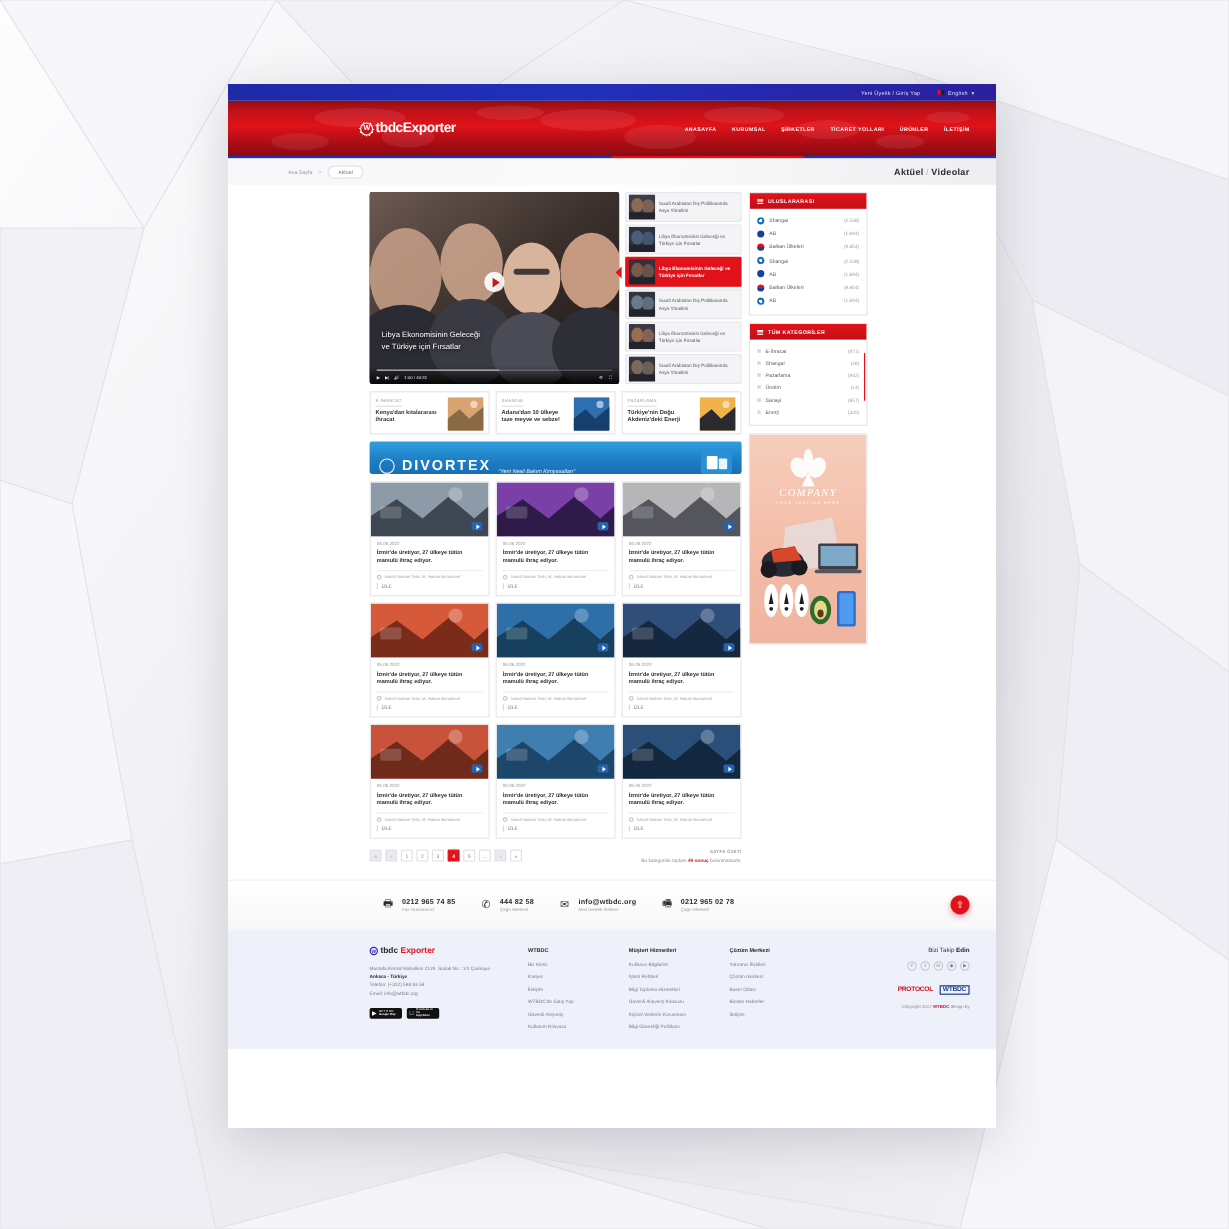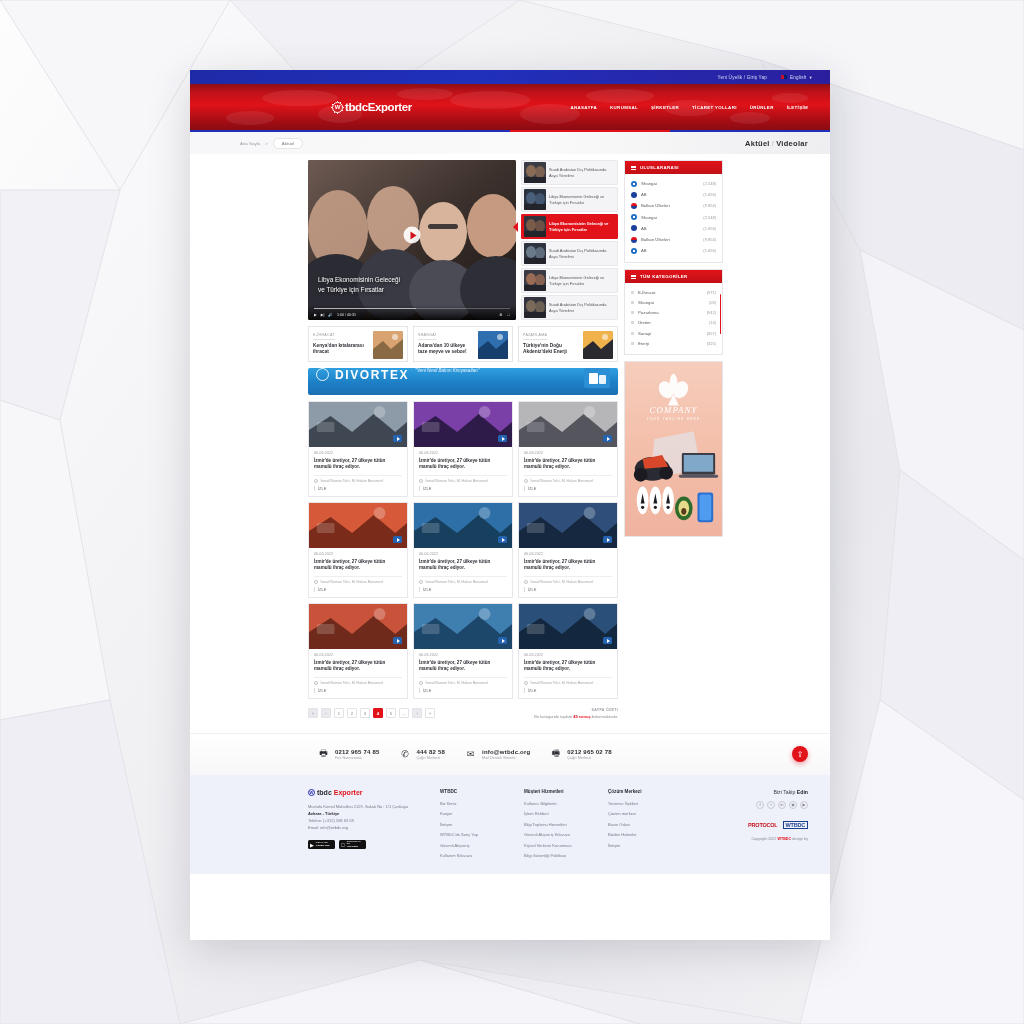--- a/index.html
+++ b/index.html
@@ -22,21 +22,21 @@
     font-size:6px; color:#333;
   }
   
   .topbar{height:14px;background:linear-gradient(90deg,#1f2aa8 0%,#2030bb 45%,#2b1f9e 100%);
           display:flex;align-items:center;justify-content:flex-end;padding-right:18px;gap:14px;}
   .topbar a{color:#d9def5;font-size:4.6px;text-decoration:none;letter-spacing:.2px;}
   .lang{display:flex;align-items:center;gap:3px;}
   .flagico{width:6px;height:4px;background:linear-gradient(90deg,#c8102e 50%,#012169 50%);display:inline-block;border-radius:.5px;}
   
   .header{height:46px;position:relative;overflow:hidden;
-    background:linear-gradient(180deg,#8d0f15 0%,#c01118 18%,#e01219 45%,#a60d14 80%,#8a0b11 100%);padding-left:32px;}
+    background:linear-gradient(180deg,#8d0f15 0%,#c01118 18%,#e01219 45%,#a60d14 80%,#8a0b11 100%);}
   .header .worldmap{position:absolute;inset:0;opacity:.22;}
   .header .inner{position:relative;display:flex;align-items:center;height:100%;padding:0 22px 0 110px;}
   .logo{display:flex;align-items:center;gap:2px;color:#fff;font-weight:700;font-size:11.5px;letter-spacing:-.4px;}
   .logo .gear{width:11px;height:11px;border:1.4px solid #fff;border-radius:50%;
        display:flex;align-items:center;justify-content:center;font-size:6px;font-weight:700;position:relative;}
   .logo .gear::before{content:"";position:absolute;inset:-2px;border-radius:50%;
        background:repeating-conic-gradient(#fff 0 6deg,transparent 6deg 30deg);-webkit-mask:radial-gradient(circle,transparent 58%,#000 58%);mask:radial-gradient(circle,transparent 58%,#000 58%);}
   nav.mainnav{margin-left:auto;display:flex;gap:13px;}
   nav.mainnav a{color:#fff;font-size:4.4px;font-weight:700;letter-spacing:.35px;text-decoration:none;}
   .headerstripe{height:2px;display:flex;}
@@ -94,21 +94,21 @@
   .promo{border:.4px solid #e6e6ea;height:176px;border-radius:1px;overflow:hidden;position:relative;font-style:italic;}
   
   .hl{display:flex;gap:5px;margin-top:6px;}
   .hlcard{flex:1;display:flex;gap:4px;border:.4px solid #e6e6ea;background:#fff;padding:4px;height:36px;}
   .hlcard .txt{flex:1;}
   .hlcard .k{font-size:3.6px;color:#9b9ba3;letter-spacing:.3px;border-bottom:.4px solid #e0e0e5;padding-bottom:1.5px;display:inline-block;}
   .hlcard .h{font-size:4.8px;line-height:1.35;color:#2f2f36;margin-top:3px;font-weight:600;}
   .hlcard .im{width:30px;height:28px;flex:none;border-radius:1px;}
   
   .banner{margin-top:6px;height:27px;border-radius:2px;overflow:hidden;position:relative;
-     background:linear-gradient(180deg,#2f9fe0,#1d7fc6 55%,#1b6fb4);display:flex;align-items:flex-start;padding:0 8px;gap:6px;}
+     background:linear-gradient(180deg,#2f9fe0,#1d7fc6 55%,#1b6fb4);display:flex;align-items:flex-end;padding:0 8px;gap:6px;}
   .banner .bmark{width:13px;height:13px;border-radius:50%;border:1.4px solid #fff;opacity:.9;}
   .banner .bname{color:#fff;font-weight:700;font-size:12px;letter-spacing:1.6px;}
   .banner .bslog{color:#eaf4ff;font-size:4.6px;font-style:italic;}
   .banner .bimg{margin-left:auto;width:26px;height:20px;border-radius:2px;}
   
   .vgrid{display:grid;grid-template-columns:repeat(3,1fr);gap:5px;margin-top:6px;}
   .vcard{border:.4px solid #e8e8ec;background:#fff;}
   .vcard .vthumb{height:45px;position:relative;}
   .vcard .vthumb .pb{position:absolute;right:5px;bottom:5px;width:9px;height:7px;border-radius:1.5px;
      background:#2463b0;display:flex;align-items:center;justify-content:center;}

